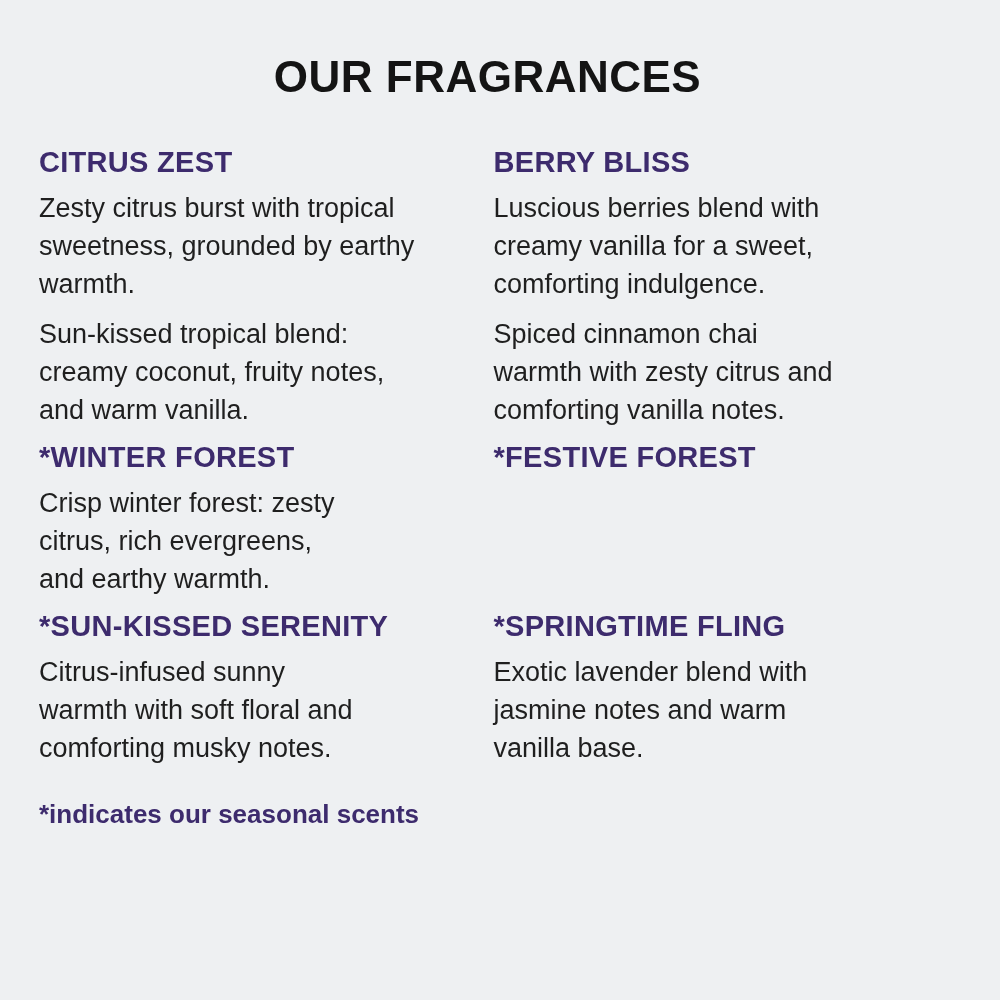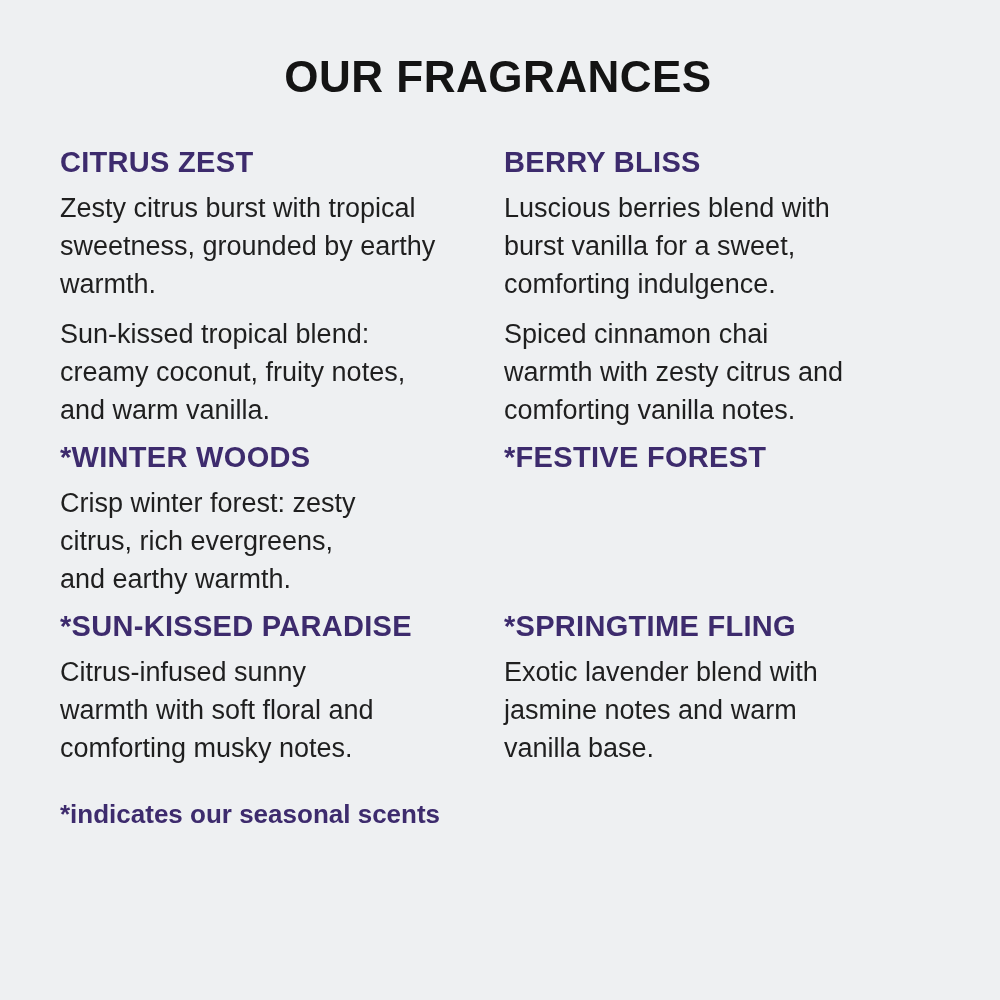--- a/index.html
+++ b/index.html
@@ -15,21 +15,21 @@
   }
   body {
     background: var(--background);
     font-family: "Liberation Sans", "DejaVu Sans", sans-serif;
     color: var(--body-text);
     overflow: hidden;
   }
   .card {
     width: 1000px;
     height: 776px;
-    padding: 52px 64px 0 60px;
+    padding: 52px 64px 0 39px;
   }
   .page-title {
     text-align: center;
     font-size: 44px;
     font-weight: 800;
     letter-spacing: 0.5px;
     color: var(--title-text);
     margin-bottom: 44px;
   }
   .grid {
@@ -72,49 +72,49 @@
     <section class="section left">
       <h2 class="fragrance-name">CITRUS ZEST</h2>
       <p class="fragrance-desc">Zesty citrus burst with tropical
 sweetness, grounded by earthy
 warmth.</p>
     </section>
 
     <section class="section right">
       <h2 class="fragrance-name">BERRY BLISS</h2>
       <p class="fragrance-desc">Luscious berries blend with
-burst vanilla for a sweet,
+creamy vanilla for a sweet,
 comforting indulgence.</p>
     </section>
 
     <section class="section left">
       <p class="fragrance-desc">Sun-kissed tropical blend:
 creamy coconut, fruity notes,
 and warm vanilla.</p>
     </section>
 
     <section class="section right">
       <p class="fragrance-desc">Spiced cinnamon chai
 warmth with zesty citrus and
 comforting vanilla notes.</p>
     </section>
 
     <section class="section left">
-      <h2 class="fragrance-name">*WINTER WOODS</h2>
+      <h2 class="fragrance-name">*WINTER FOREST</h2>
       <p class="fragrance-desc">Crisp winter forest: zesty
 citrus, rich evergreens,
 and earthy warmth.</p>
     </section>
 
     <section class="section right">
       <h2 class="fragrance-name">*FESTIVE FOREST</h2>
     </section>
 
     <section class="section left">
-      <h2 class="fragrance-name">*SUN-KISSED PARADISE</h2>
+      <h2 class="fragrance-name">*SUN-KISSED SERENITY</h2>
       <p class="fragrance-desc">Citrus-infused sunny
 warmth with soft floral and
 comforting musky notes.</p>
     </section>
 
     <section class="section right">
       <h2 class="fragrance-name">*SPRINGTIME FLING</h2>
       <p class="fragrance-desc">Exotic lavender blend with
 jasmine notes and warm
 vanilla base.</p>

